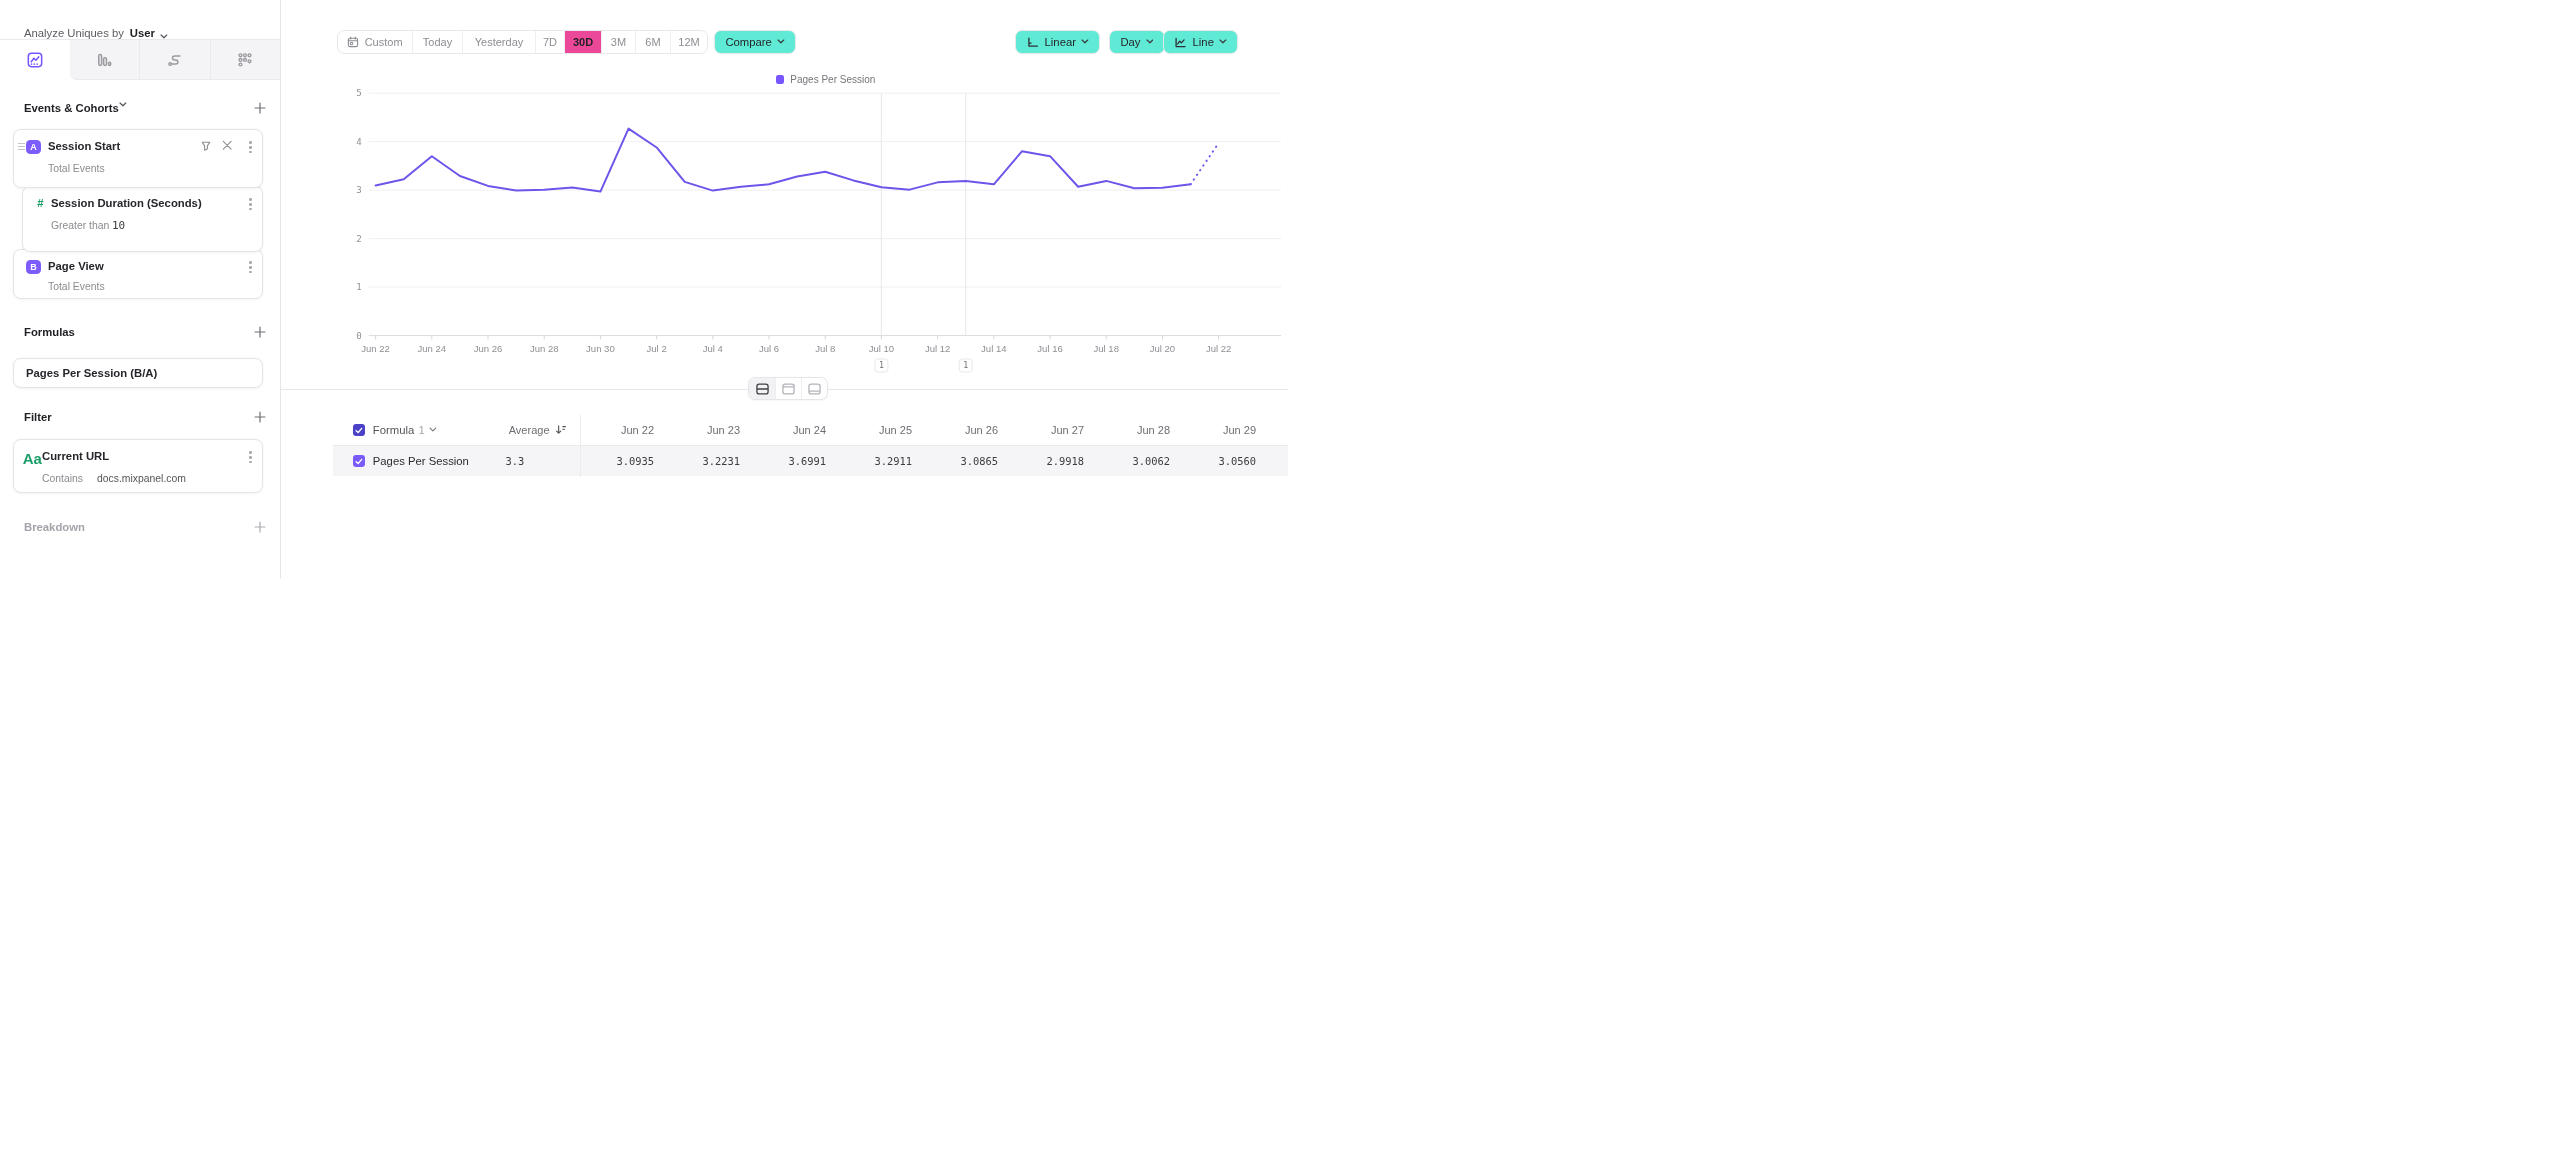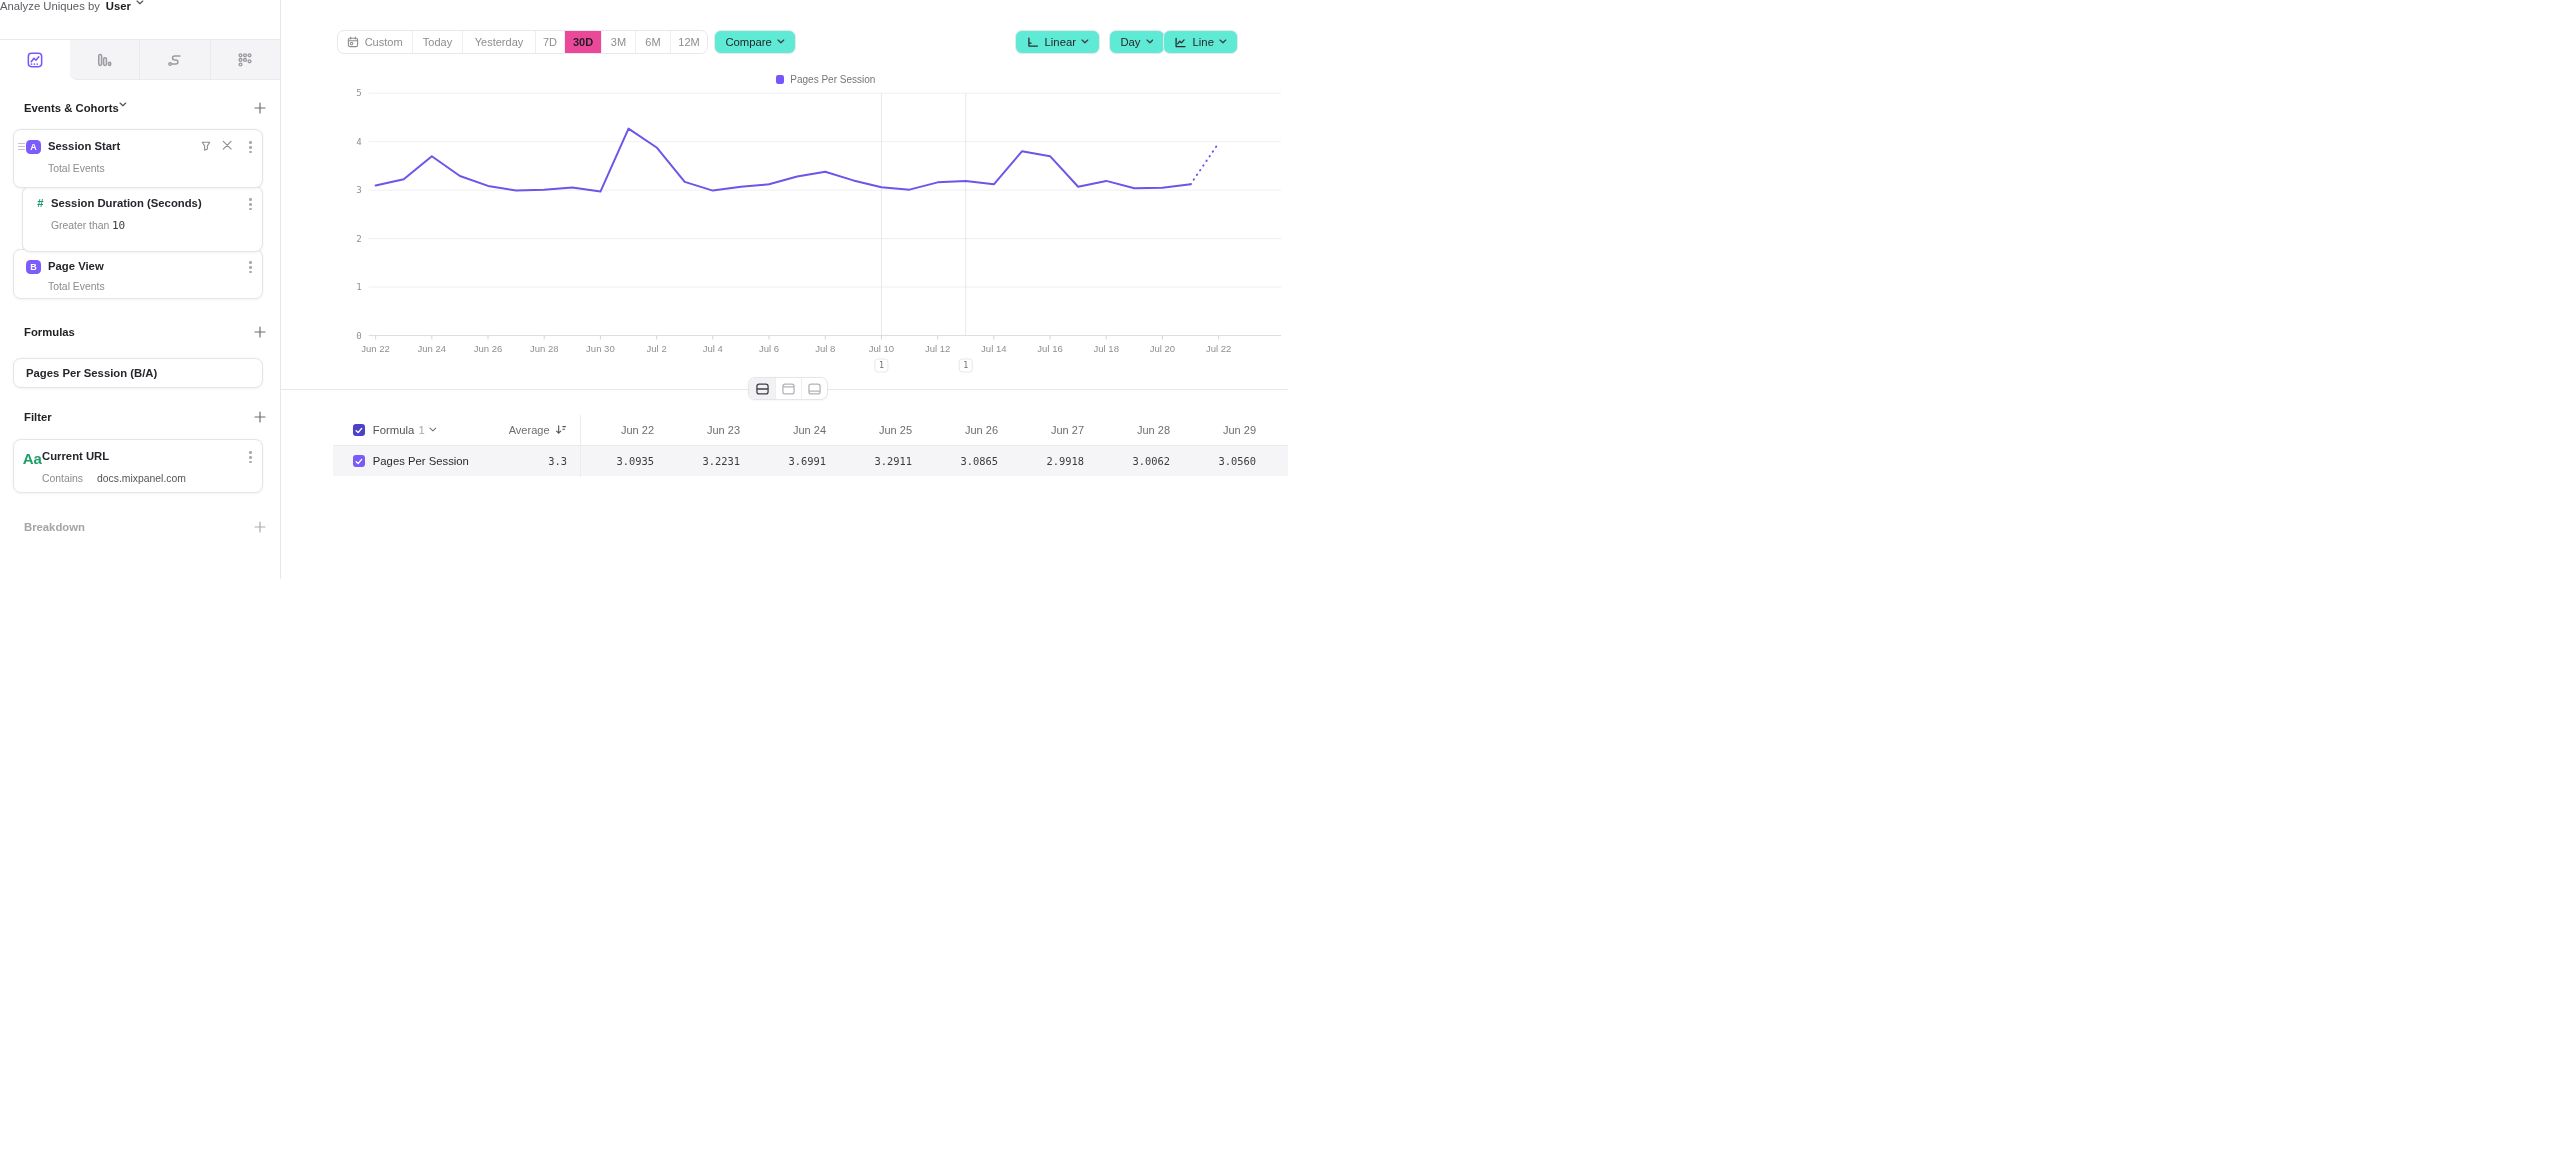--- a/index.html
+++ b/index.html
@@ -2,21 +2,21 @@
 <html style="font-size:14px"><head>
 <meta charset="utf-8">
 <style>
   * { margin:0; padding:0; box-sizing:border-box; }
   html,body { width:1288px; height:579px; overflow:hidden; background:#fff;
     font-family:"Liberation Sans", sans-serif; color:#26262c; }
   .mono { font-family:"DejaVu Sans Mono", monospace; }
 
   
   .sidebar { position:absolute; left:0; top:0; width:281px; height:579px; border-right:0.9px solid #e7e7ea; background:#fff; }
-  .topbar { height:40px; border-bottom:0.9px solid #e9e9ec; display:flex; align-items:flex-start; }
+  .topbar { height:40px; border-bottom:0.9px solid #e9e9ec; display:flex; align-items:flex-end; padding-left:24px; }
   .topbar .lbl { font-size:11.3px; color:#5c5c63; margin-right:6px; }
   .topbar .val { font-size:11.3px; font-weight:bold; color:#1f1f24; margin-right:5.2px; }
   .tabs { height:40px; display:flex; }
   .tab { flex:1; display:flex; align-items:center; justify-content:center; background:#f4f4f6; border-left:0.9px solid #eaeaed; border-bottom:0.9px solid #eaeaed; cursor:pointer; }
   .tab.sel { background:#fff; border-left:none; border-bottom:none; }
   .tab:nth-child(2) { border-left:none; border-bottom-left-radius:7px; }
   .sec-head { position:absolute; left:24px; font-size:11.3px; font-weight:bold; color:#1f1f24; display:flex; align-items:flex-start; gap:0; }
   .plus-btn { position:absolute; right:14px; width:12px; height:12px; }
   .card { position:absolute; left:13px; width:250px; background:#fff; border:0.9px solid #e5e5e8; border-radius:7.8px; box-shadow:0 0.9px 2.6px rgba(25,25,35,.05); }
   .card-row { position:relative; height:33px; }
@@ -50,21 +50,21 @@
 
   
   .table { position:absolute; left:52px; top:415px; width:955px; }
   .thead { height:31px; border-bottom:0.9px solid #ebebee; position:relative; display:flex; align-items:center; }
   .trow { height:30px; background:#f5f5f7; position:relative; display:flex; align-items:center; }
   .cb { width:12px; height:12px; border-radius:3px; display:flex; align-items:center; justify-content:center; margin-left:20px; flex:none; cursor:pointer; }
   .cb.dark { background:#4b42c9; } .cb.lite { background:#7a5af8; }
   .fx { margin-left:7.8px; font-size:11.3px; color:#55555b; display:flex; align-items:center; gap:4.3px; cursor:pointer; }
   .fx .num { color:#a7a7ad; }
   .avg { position:absolute; left:104px; width:129px; display:flex; justify-content:flex-end; align-items:center; gap:5.2px; font-size:11px; color:#6d6d73; cursor:pointer; }
-  .avg-val { position:absolute; left:130px; width:104px; text-align:right; font-size:10.4px; color:#3c3c42; }
+  .avg-val { position:absolute; left:130px; width:104px; text-align:center; font-size:10.4px; color:#3c3c42; }
   .rname { margin-left:7.8px; font-size:11.3px; color:#2a2a30; }
   .dates { position:absolute; left:247px; top:0; height:100%; display:flex; align-items:center; }
   .dates .c { width:86px; text-align:right; padding-right:12px; font-size:11px; color:#6d6d73; }
   .dates .v { font-family:"DejaVu Sans Mono", monospace; font-size:10.4px; color:#3c3c42; }
   .vsep { position:absolute; left:247px; top:0; height:62px; width:0.9px; background:#ececef; }
   svg { display:block; }
 </style>
 </head>
 <body>
 

